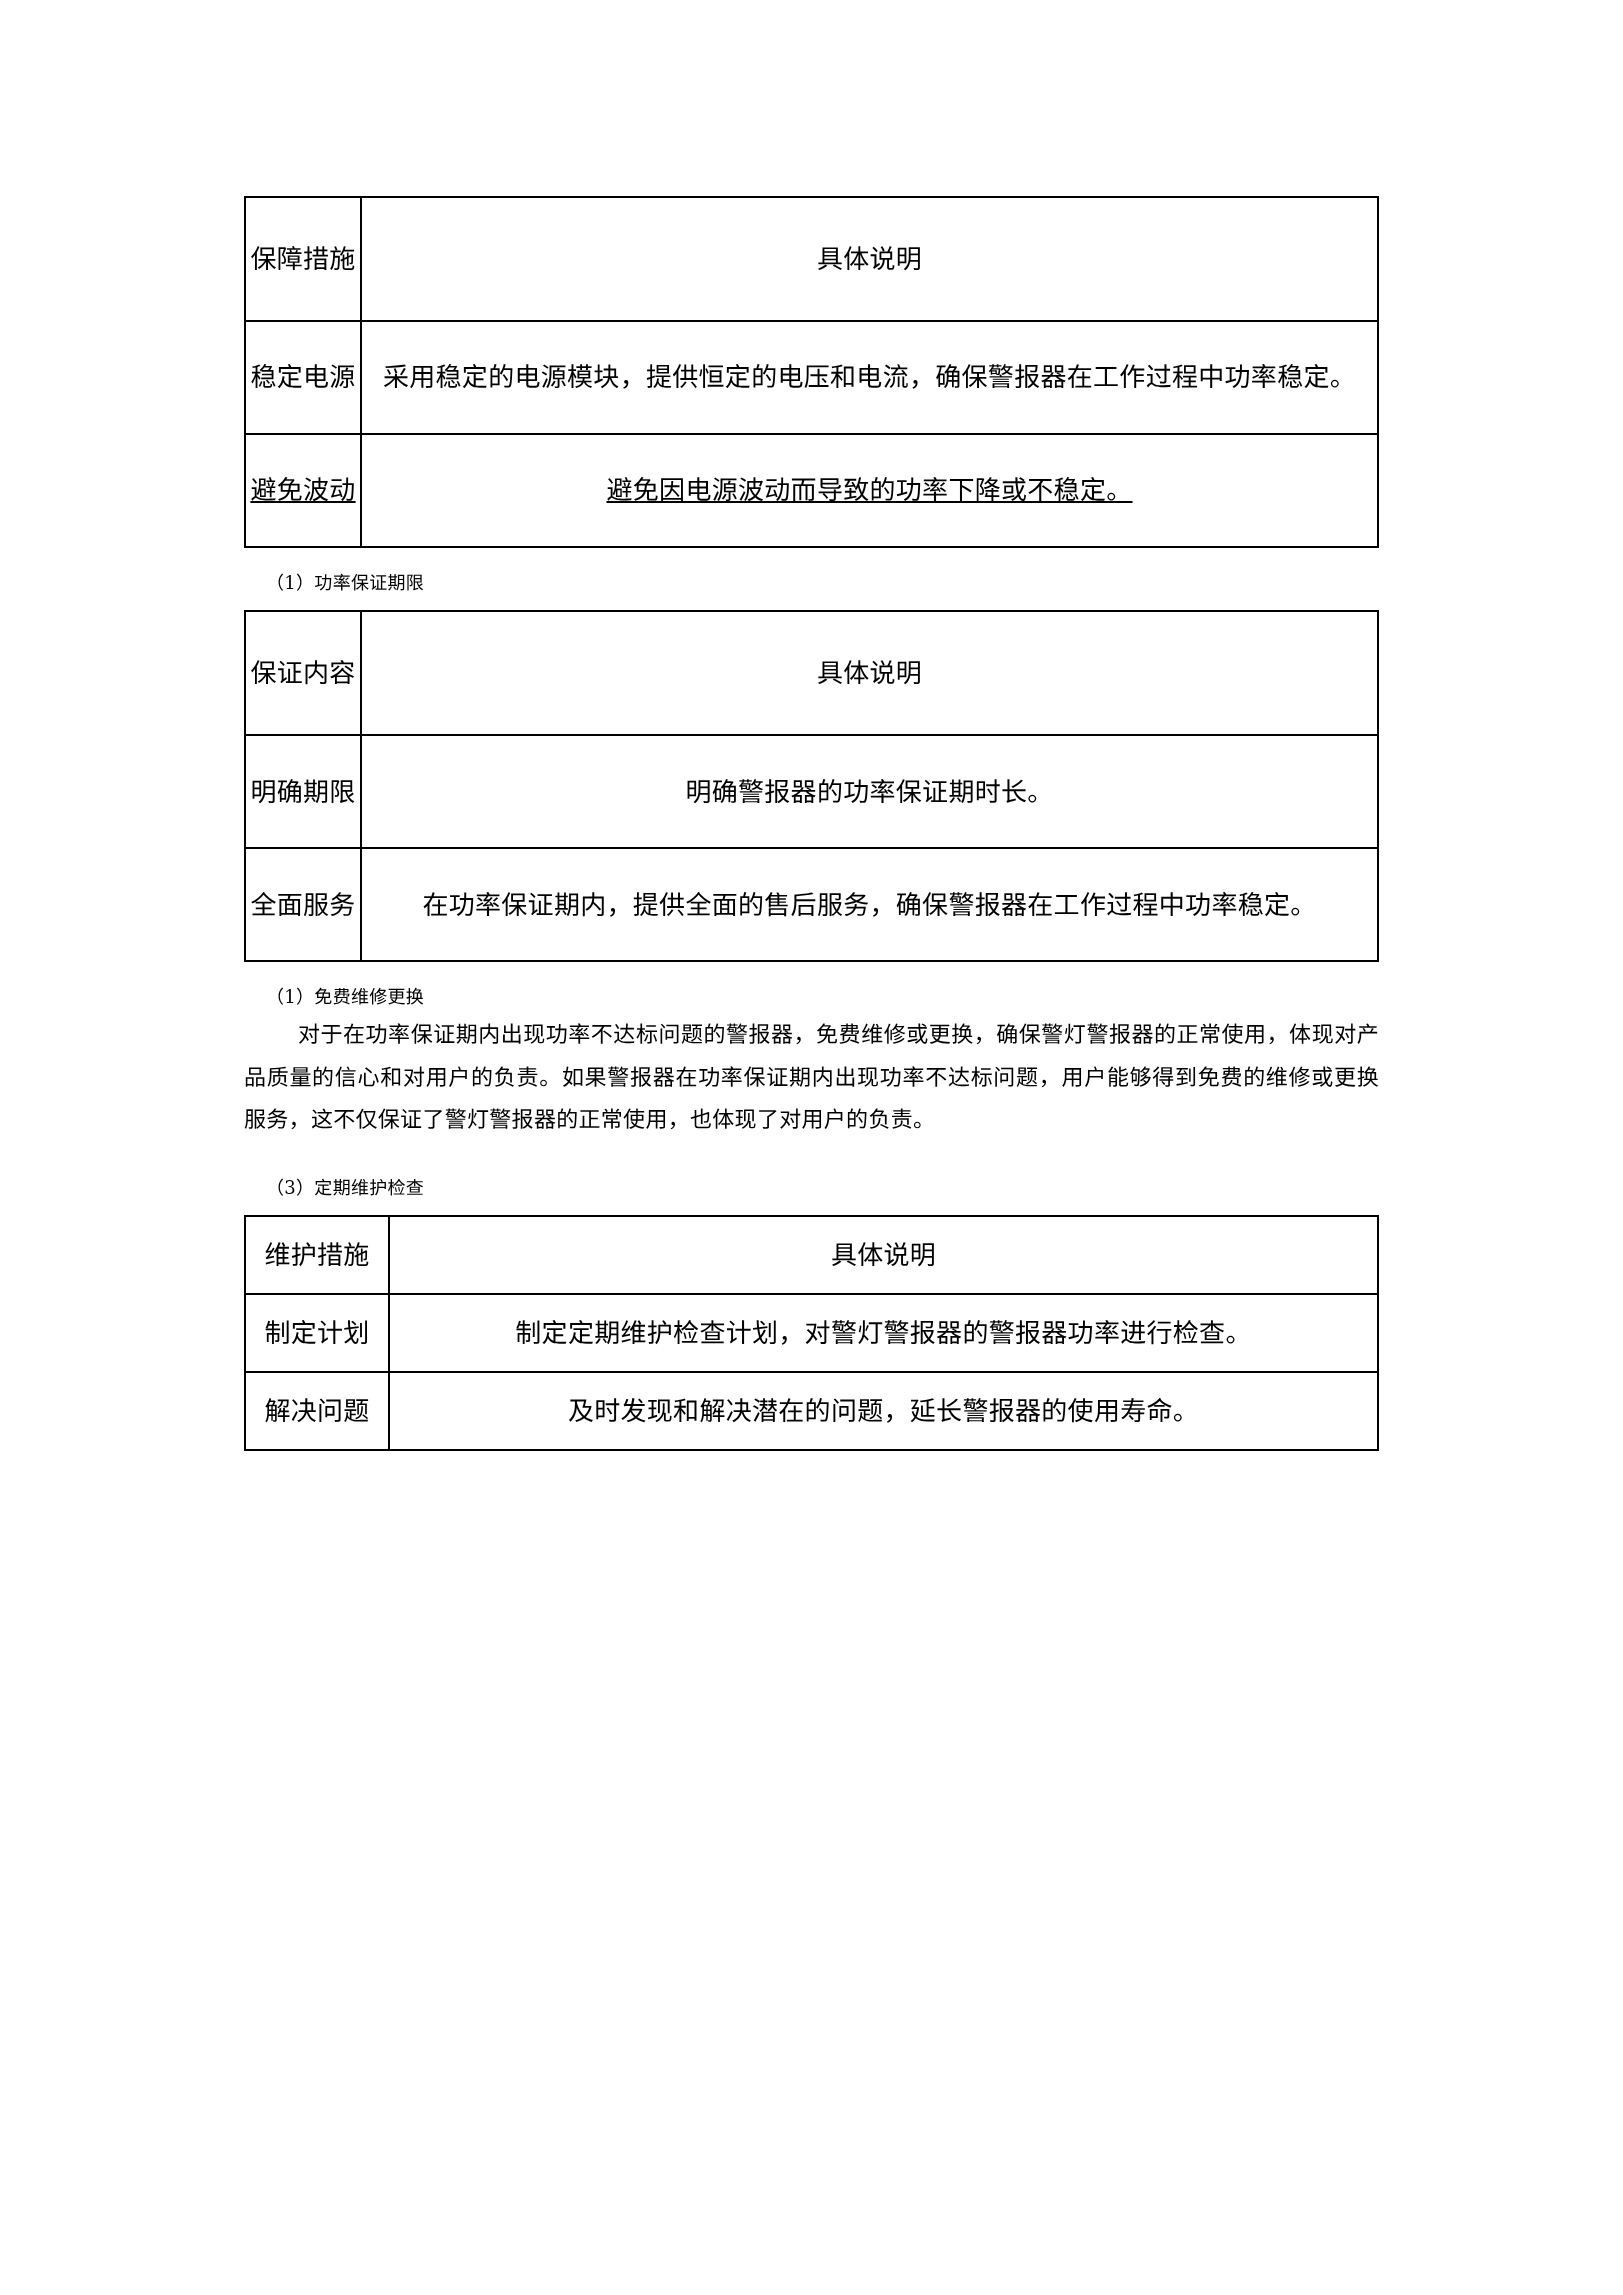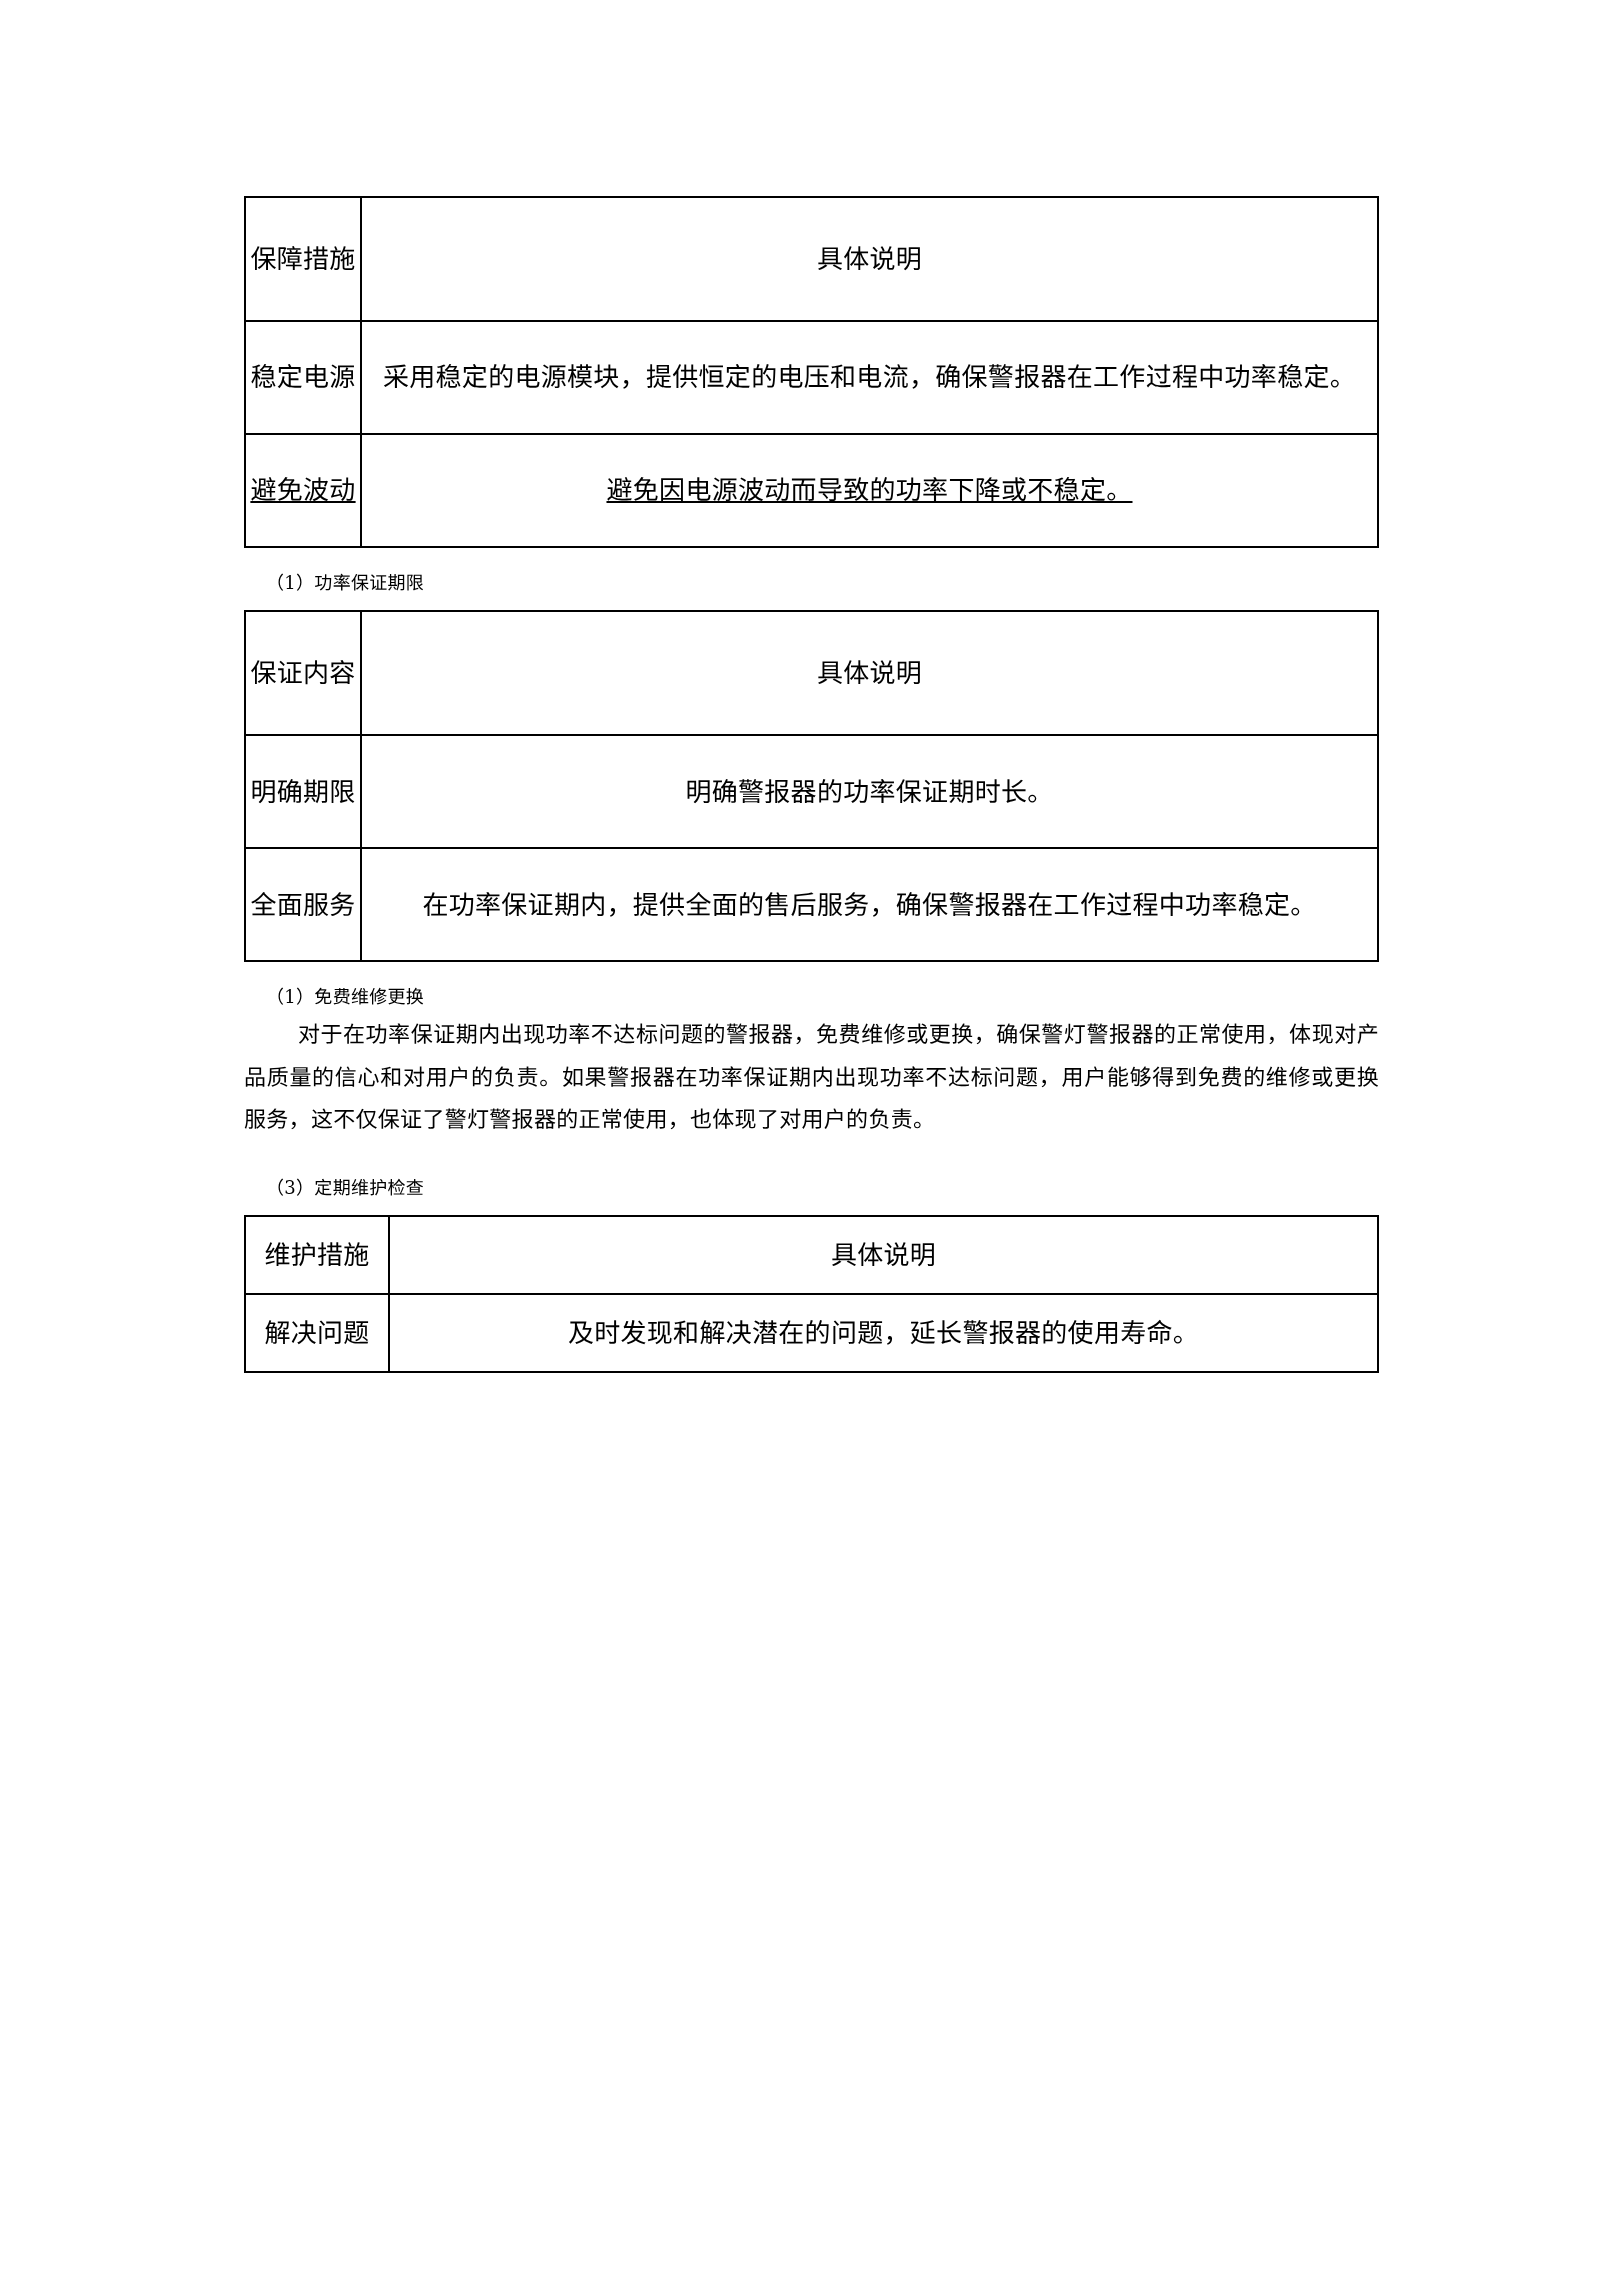--- a/index.html
+++ b/index.html
@@ -173,20 +173,24 @@
     <colgroup>
       <col class="col-label-wide">
       <col>
     </colgroup>
     <tbody>
       <tr>
         <td class="label-cell row-any">维护措施</td>
         <td class="desc-cell single-line row-any">具体说明</td>
       </tr>
       <tr>
+        <td class="label-cell row-any">制定计划</td>
+        <td class="desc-cell single-line row-any">制定定期维护检查计划，对警灯警报器的警报器功率进行检查。</td>
+      </tr>
+      <tr>
         <td class="label-cell row-any">解决问题</td>
         <td class="desc-cell single-line row-any">及时发现和解决潜在的问题，延长警报器的使用寿命。</td>
       </tr>
     </tbody>
   </table>
 
 </div>
 
 
 </body></html>

